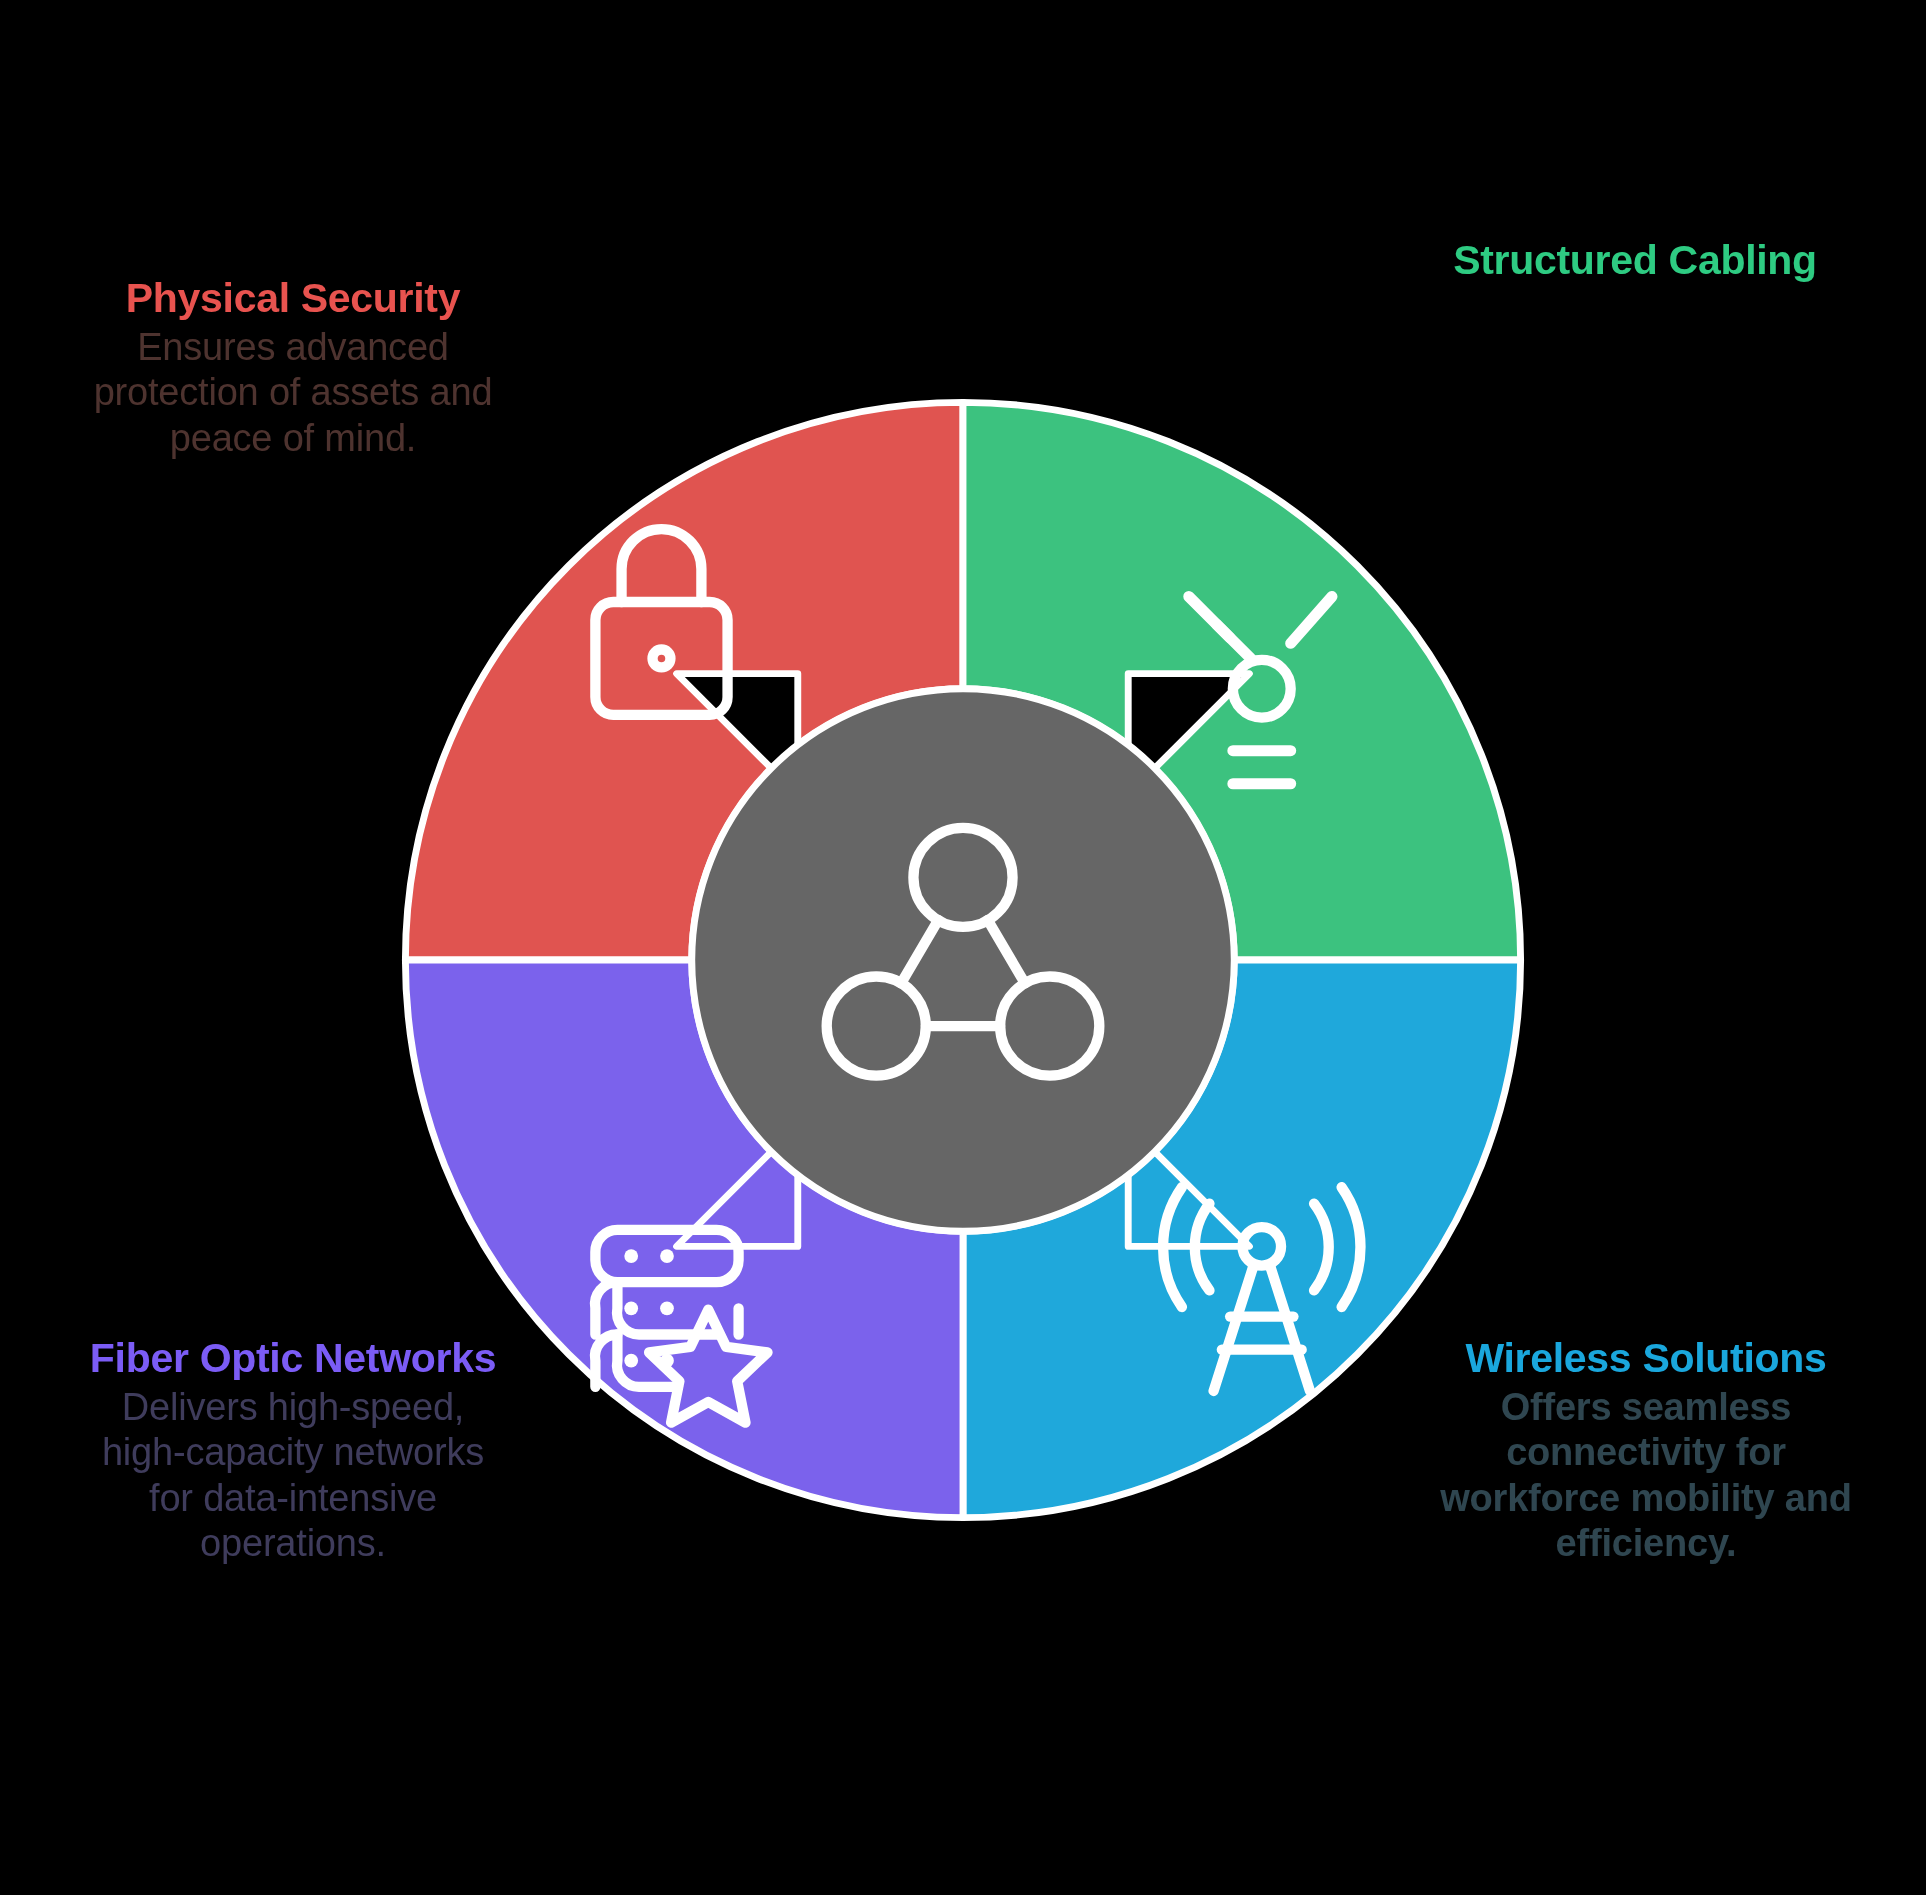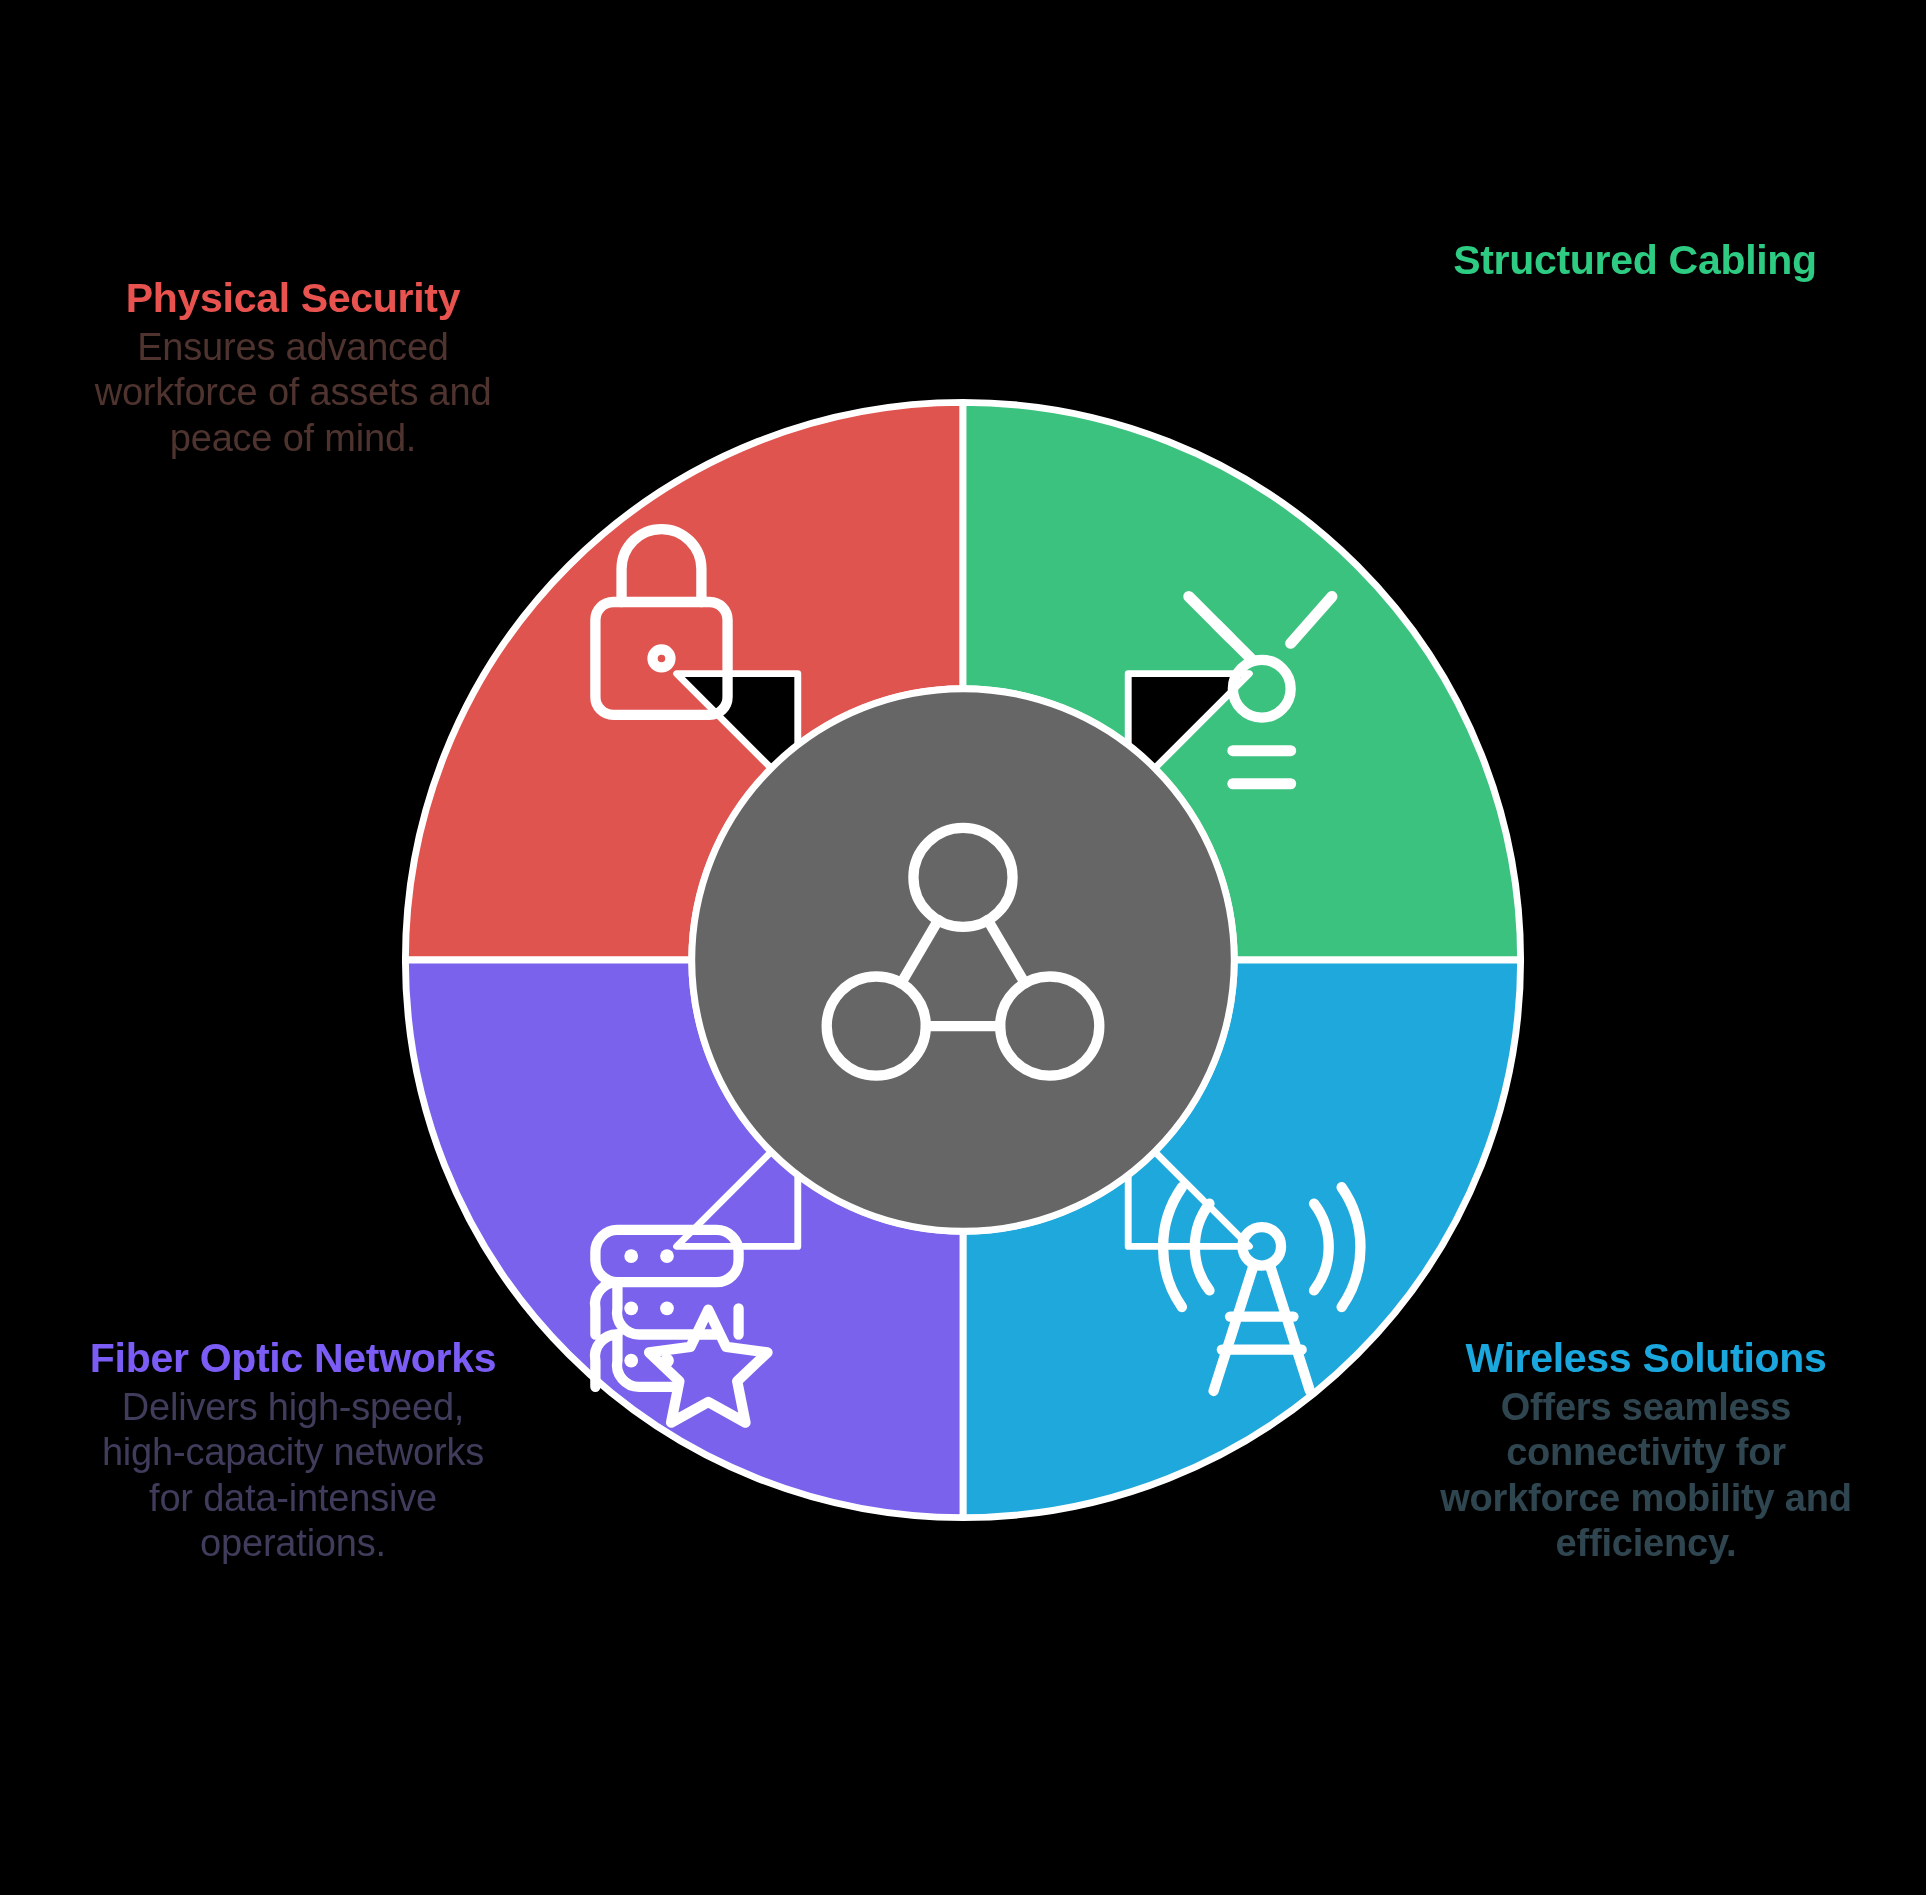--- a/index.html
+++ b/index.html
@@ -162,21 +162,21 @@
           <line x1="392" y1="381" x2="365" y2="427"></line>
           <line x1="428" y1="381" x2="455" y2="427"></line>
           <line x1="383" y1="458" x2="437" y2="458"></line>
         </g>
       </g>
     </svg>
   </div>
 
   <div class="block tl">
     <div class="title">Physical Security</div>
-    <div class="desc">Ensures advanced workforce of assets and peace of mind.</div>
+    <div class="desc">Ensures advanced protection of assets and peace of mind.</div>
   </div>
 
   <div class="block tr">
     <div class="title">Structured Cabling</div>
   </div>
 
   <div class="block bl">
     <div class="title">Fiber Optic Networks</div>
     <div class="desc">Delivers high-speed, high-capacity networks for data-intensive operations.</div>
   </div>

